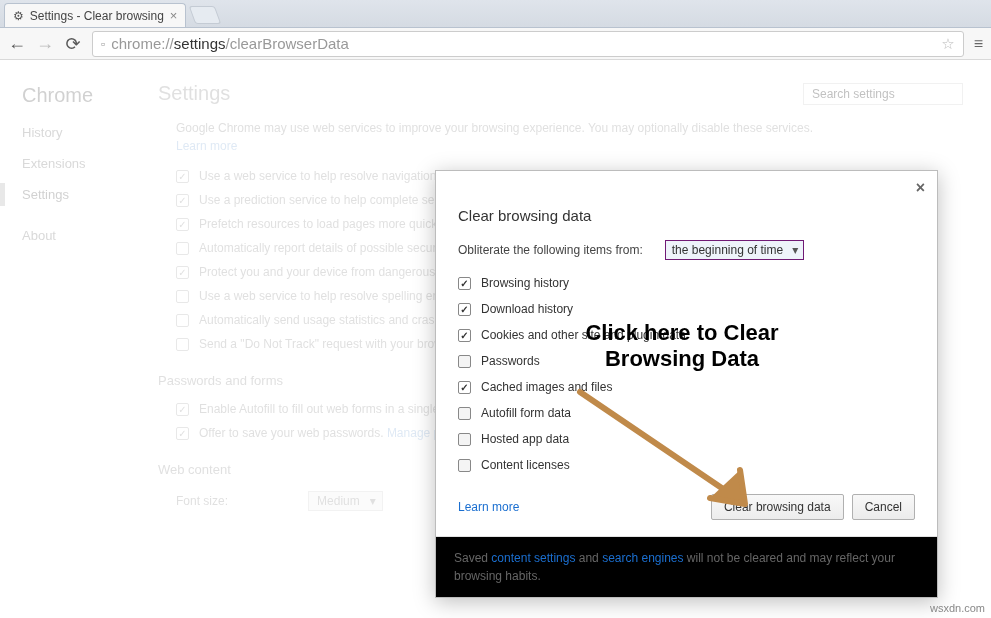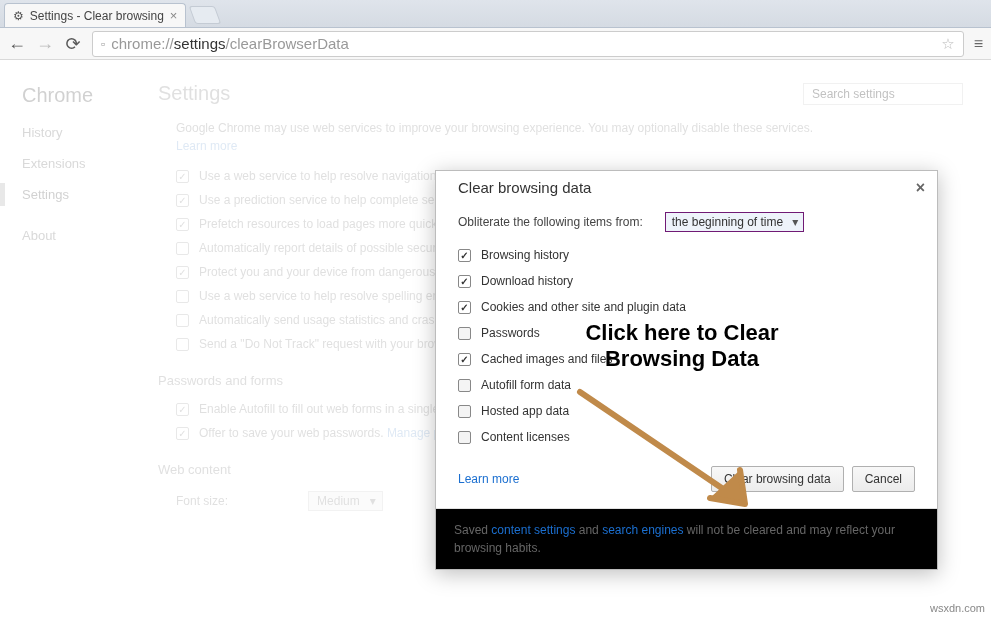--- a/index.html
+++ b/index.html
@@ -44,21 +44,21 @@
 .fontrow { display: flex; align-items: center; gap: 80px; margin-left: 18px; font-size: 12px; color: #bbb; }
 .select-fake { border: 1px solid #e2e2e2; padding: 2px 22px 2px 8px; position: relative; font-size: 12px; color: #bbb; background: #f7f7f7; }
 .select-fake::after { content:"▾"; position: absolute; right: 6px; color: #bbb; }
 
 
 .overlay { position: absolute; inset: 0; background: rgba(255,255,255,0.55); }
 
 
 .dialog { position: absolute; left: 435px; top: 170px; width: 503px; background: #fff; border: 1px solid #bcbcbc; box-shadow: 0 4px 20px rgba(0,0,0,0.25); font-size: 13px; color: #333; }
 .dlg-close { position: absolute; right: 12px; top: 8px; color: #666; font-size: 16px; font-weight: bold; cursor: pointer; }
-.dlg-body { padding: 8px 22px 16px 22px; }
+.dlg-body { padding: 36px 22px 16px 22px; }
 .dlg-title { font-size: 15px; font-weight: 400; margin-bottom: 16px; color: #333; }
 .oblit-row { font-size: 12px; color: #444; margin-bottom: 16px; display: flex; align-items: center; gap: 22px; }
 .time-select { border: 1px solid #701a75; background: #eef3fa; padding: 2px 20px 2px 6px; font-size: 12px; position: relative; color: #333; cursor: pointer; }
 .time-select::after { content:"▾"; position: absolute; right: 5px; color: #555; }
 .dlg-check-row { display: flex; align-items: center; gap: 10px; margin-bottom: 12px; font-size: 12px; color: #333; }
 .dlg-cb { width: 13px; height: 13px; border: 1px solid #888; border-radius: 2px; display: inline-flex; align-items: center; justify-content: center; font-size: 10px; color: #333; background: #f4f4f4; cursor: pointer; }
 .dlg-cb.ck { background: #fff; }
 .dlg-cb.ck::after { content:"✓"; color:#333; font-weight:bold; }
 .dlg-actions { display: flex; align-items: center; margin-top: 22px; }
 .learn { color: #1b6fd0; font-size: 12px; cursor: pointer; }

